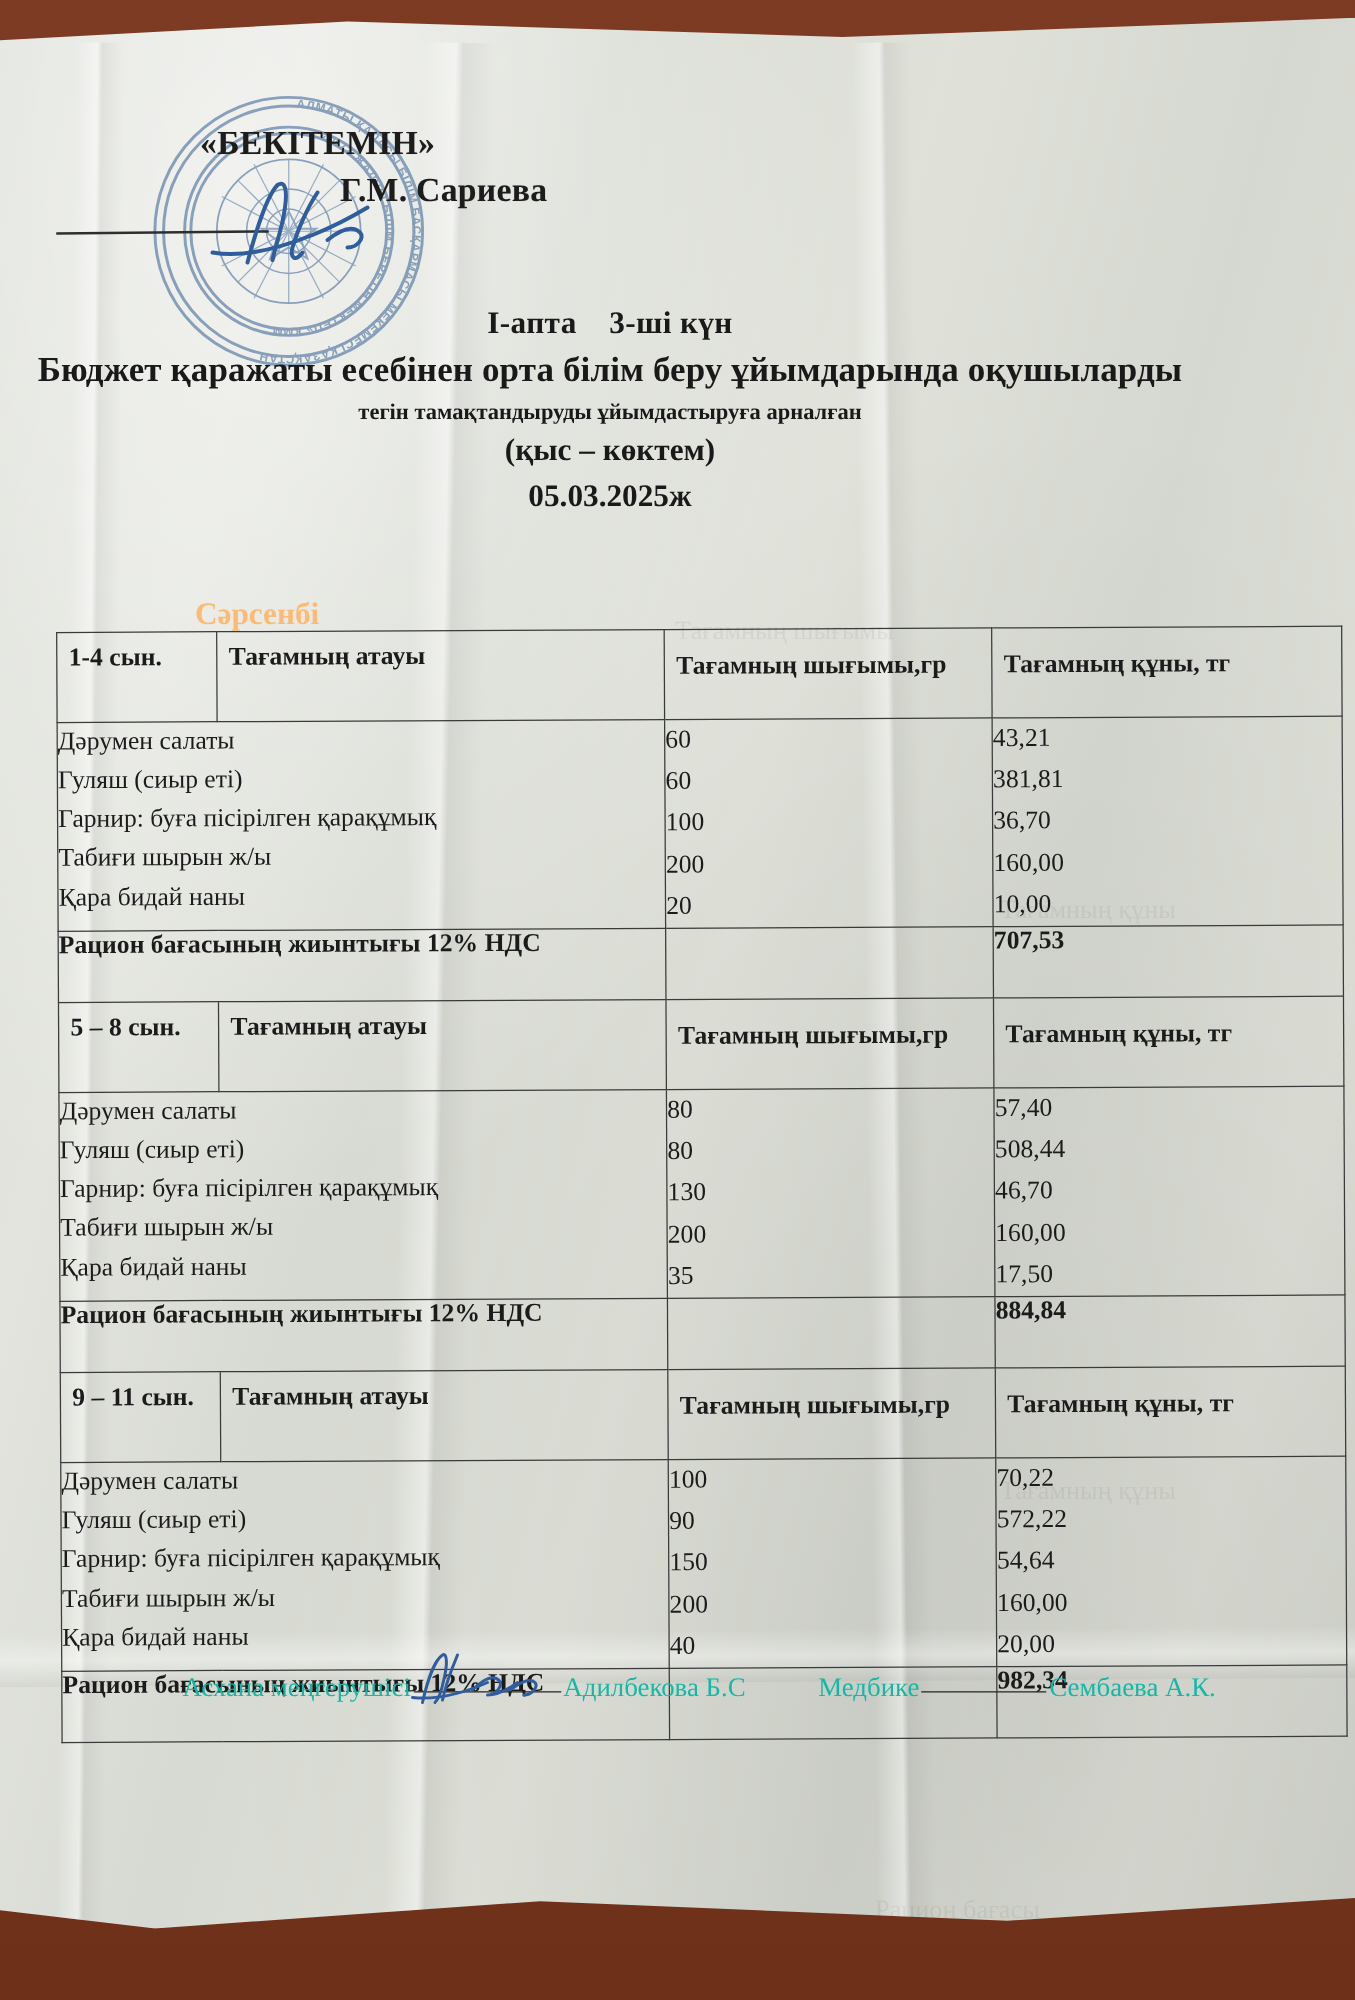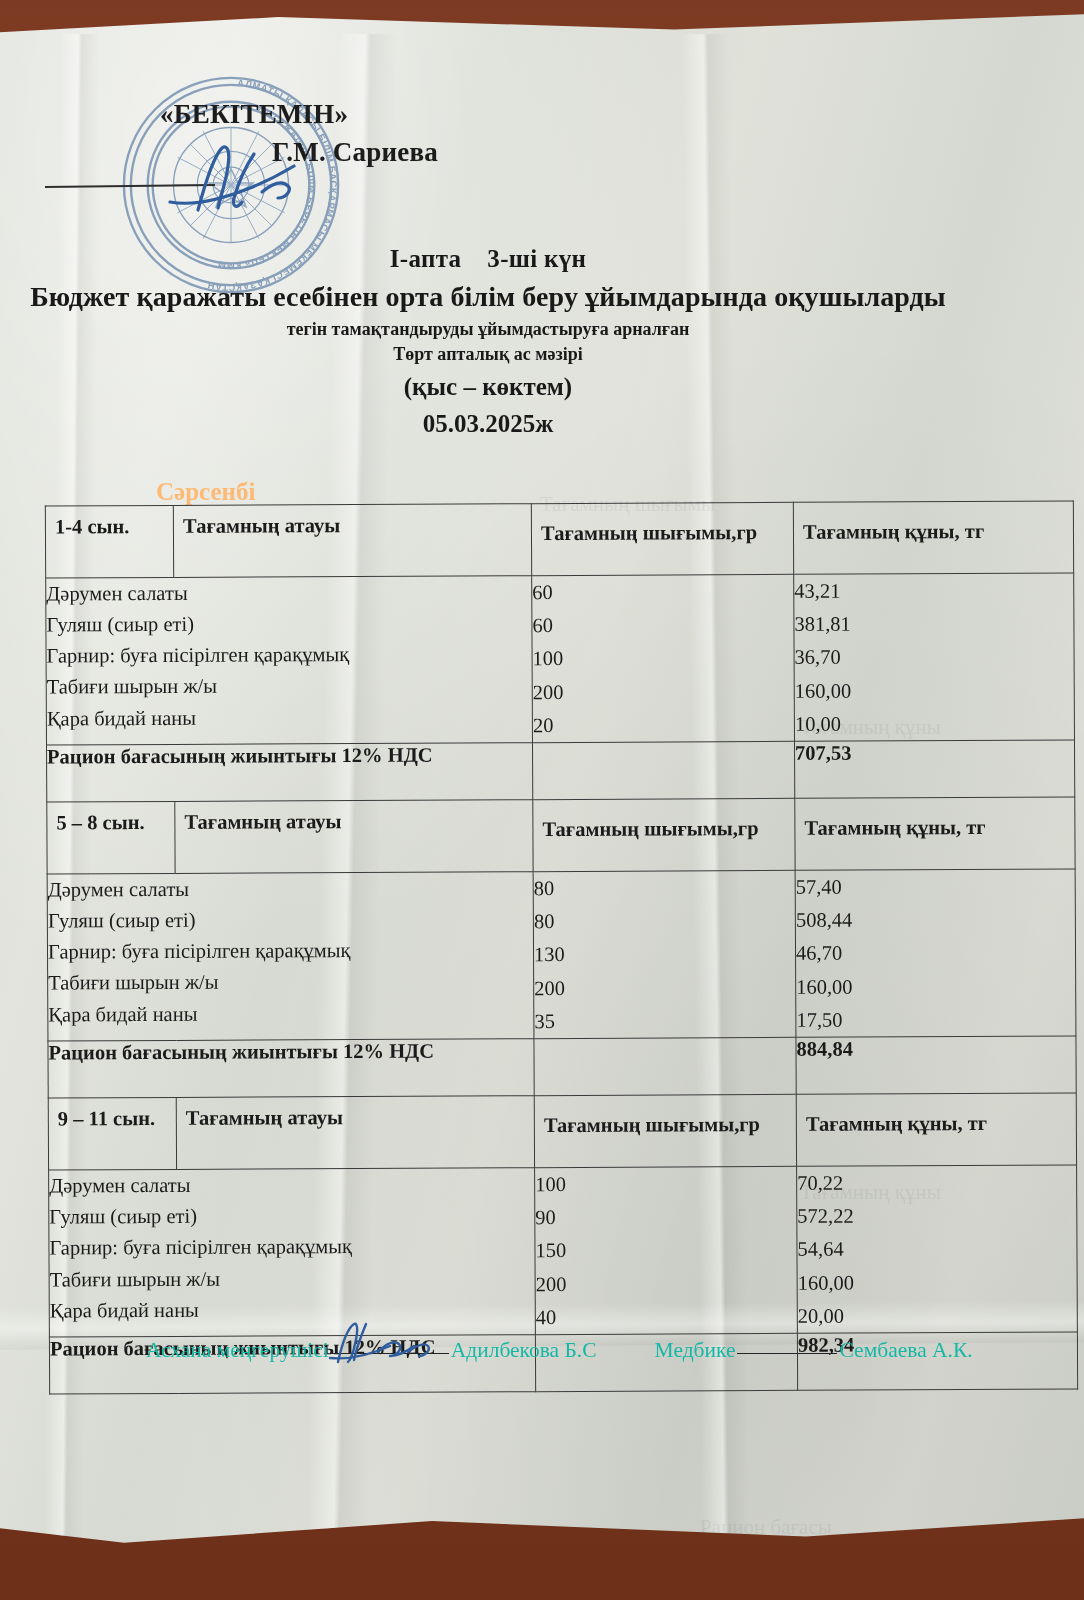--- a/index.html
+++ b/index.html
@@ -303,21 +303,20 @@
         </g>
       </svg>
     </div>
 
     <div class="title-block">
       <div class="t-week">
         <span>I-апта</span><span class="gap"></span><span>3-ші күн</span>
       </div>
       <div class="t-main">Бюджет қаражаты есебінен орта білім беру ұйымдарында оқушыларды</div>
       <div class="t-sub">тегін тамақтандыруды ұйымдастыруға арналған</div>
-      <div class="t-sub">Төрт апталық ас мәзірі</div>
       <div class="t-season">(қыс – көктем)</div>
       <div class="t-date">05.03.2025ж</div>
     </div>
 
     <div class="weekday">Сәрсенбі</div>
 
     <table class="menu-table">
       <colgroup>
         <col class="col-a">
           <col class="col-b">

